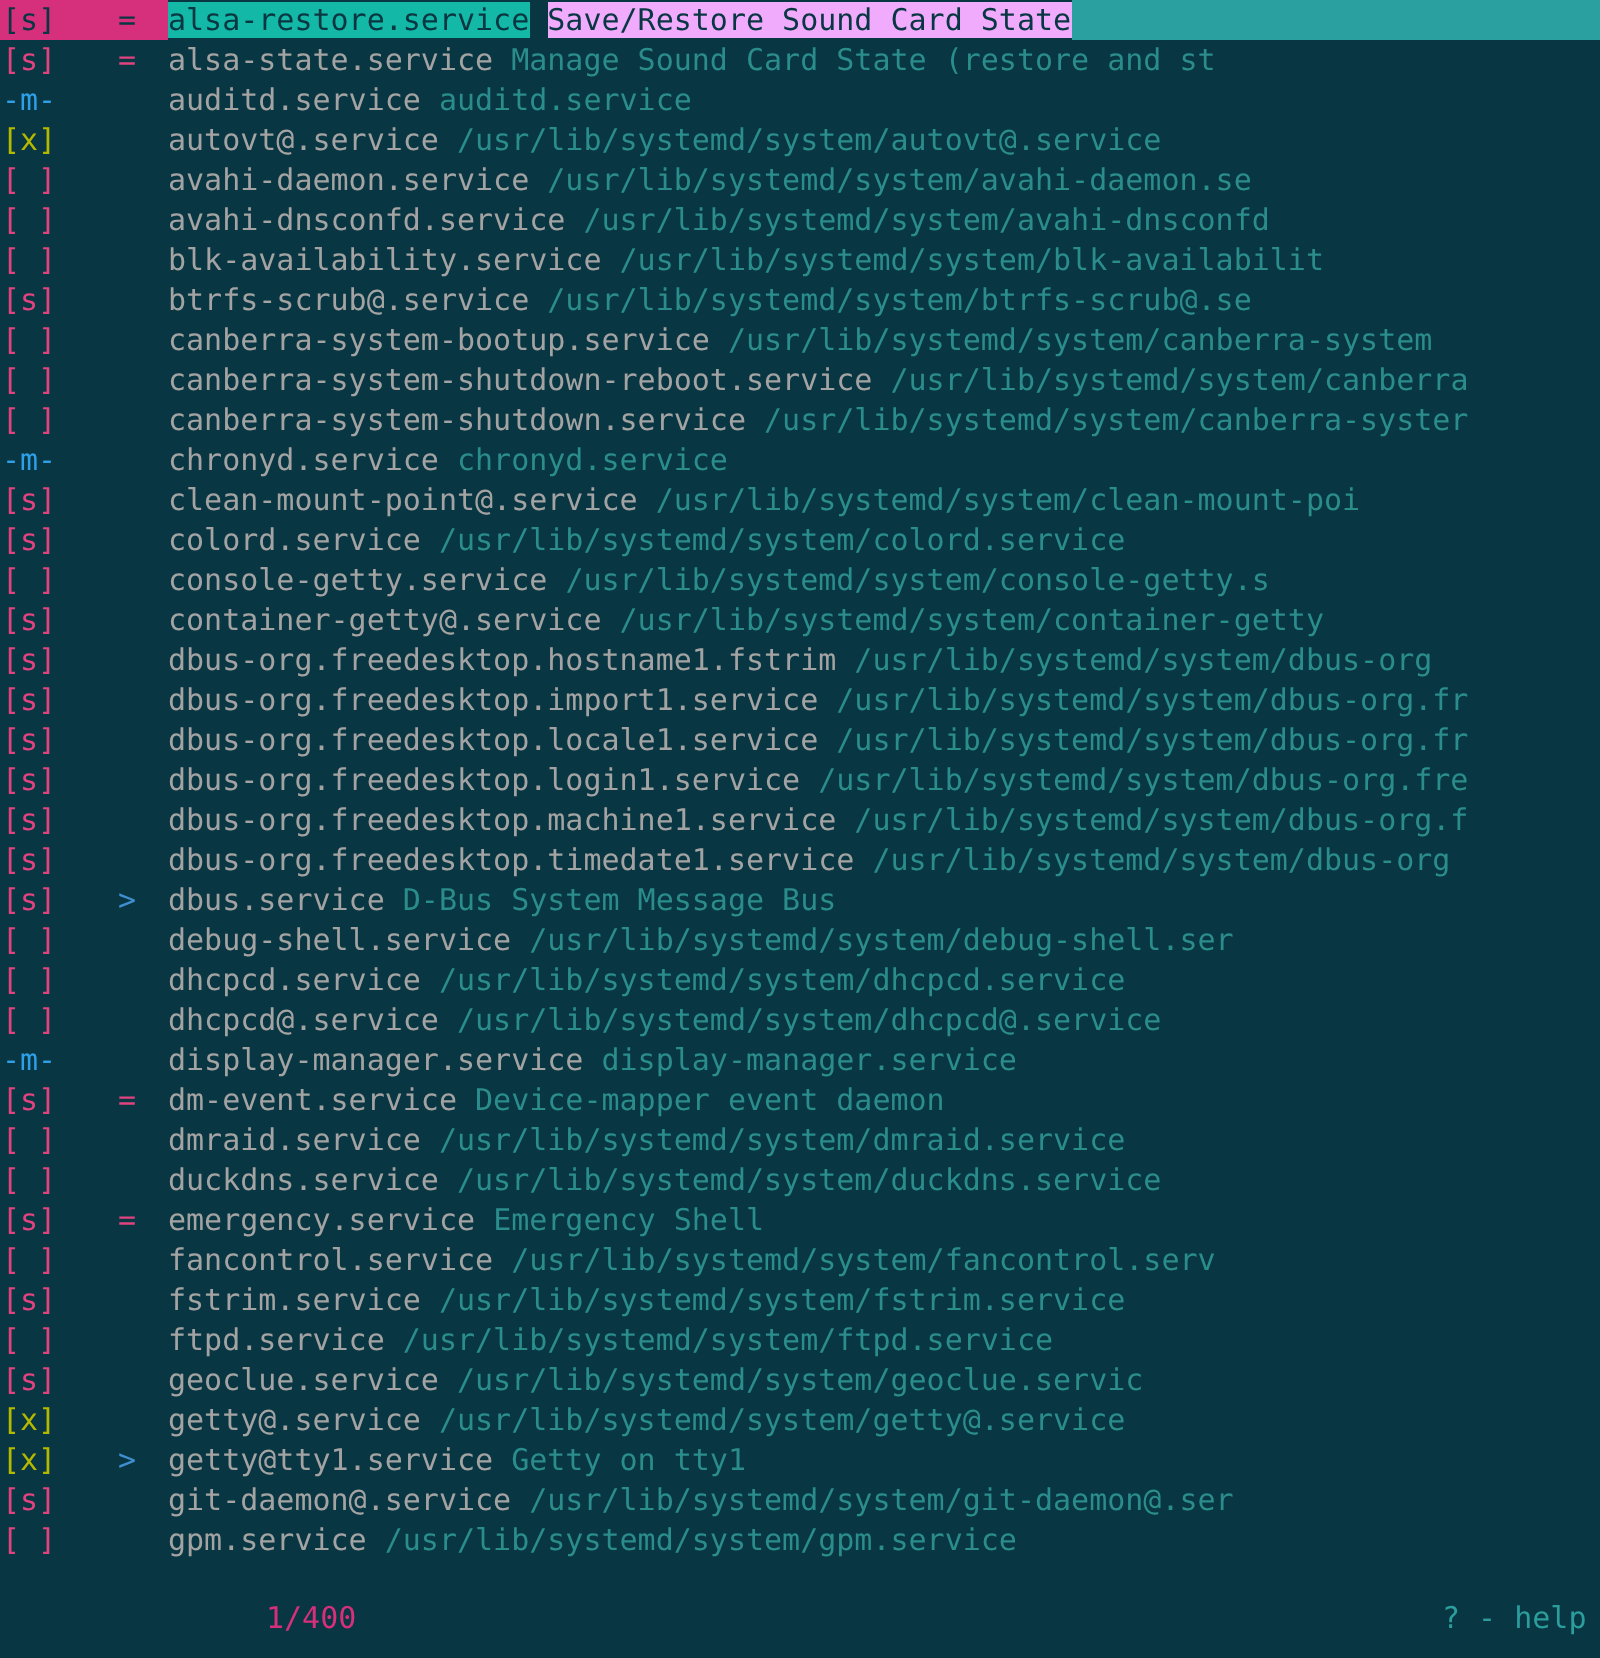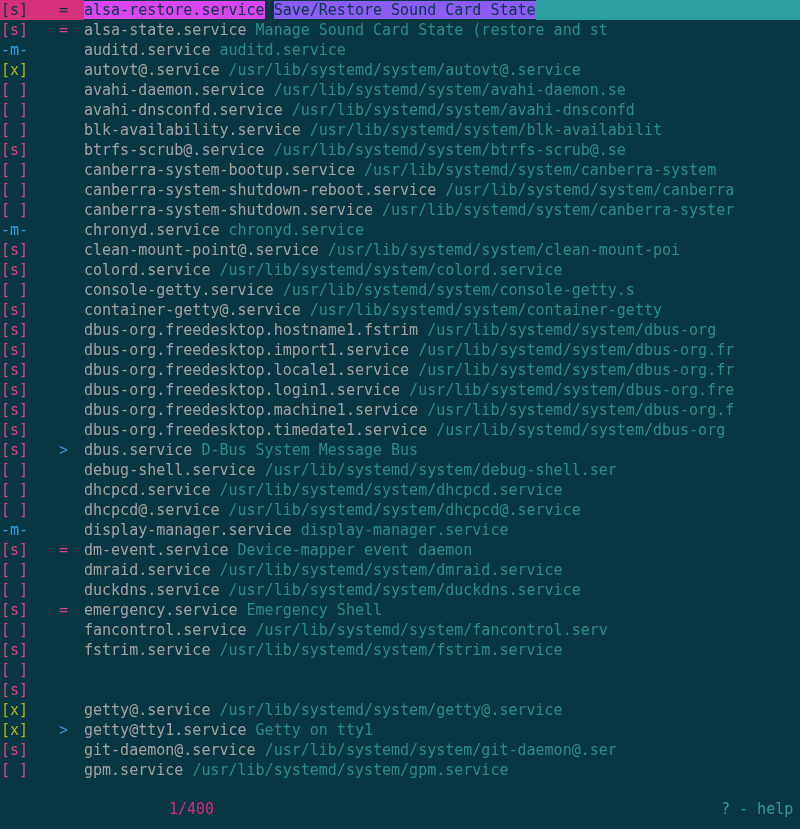--- a/index.html
+++ b/index.html
@@ -87,25 +87,25 @@
   
   .row.sel .state {
     background: #d6307c;
     color: #083642;
   }
   .row.sel .mark {
     background: #d6307c;
     color: #083642;
   }
   .row.sel .uname {
-    background: #d946ef;
+    background: #14b8a6;
     color: #083642;
   }
   .row.sel .desc {
-    background: #8b5cf6;
+    background: #f0abfc;
     color: #083642;
   }
   .row.sel .desc-fill {
     background: #2aa0a0;
     display: inline-block;
     width: 800px;
   }
 
   
   .statusbar {
@@ -116,21 +116,20 @@
     height: 39px;
     line-height: 39px;
     white-space: pre;
     overflow: hidden;
   }
   .counter {
     position: absolute;
     left: 133px;
     top: 0;
     color: #d6307c;
-    margin-left: 36px;
   }
   .helphint {
     position: absolute;
     left: 721px;
     top: 0;
     color: #2b9d9d;
     white-space: pre;
     text-align: center;
   }
 </style>
@@ -166,22 +165,22 @@
       <div class="row"><span class="state state-off">[ ]</span><span class="mark"></span><span class="body-cell"><span class="uname">debug-shell.service</span><span> </span><span class="desc">/usr/lib/systemd/system/debug-shell.ser</span></span></div>
       <div class="row"><span class="state state-off">[ ]</span><span class="mark"></span><span class="body-cell"><span class="uname">dhcpcd.service</span><span> </span><span class="desc">/usr/lib/systemd/system/dhcpcd.service</span></span></div>
       <div class="row"><span class="state state-off">[ ]</span><span class="mark"></span><span class="body-cell"><span class="uname">dhcpcd@.service</span><span> </span><span class="desc">/usr/lib/systemd/system/dhcpcd@.service</span></span></div>
       <div class="row"><span class="state state-m">-m-</span><span class="mark"></span><span class="body-cell"><span class="uname">display-manager.service</span><span> </span><span class="desc">display-manager.service</span></span></div>
       <div class="row"><span class="state state-s">[s]</span><span class="mark mark-eq">=</span><span class="body-cell"><span class="uname">dm-event.service</span><span> </span><span class="desc">Device-mapper event daemon</span></span></div>
       <div class="row"><span class="state state-off">[ ]</span><span class="mark"></span><span class="body-cell"><span class="uname">dmraid.service</span><span> </span><span class="desc">/usr/lib/systemd/system/dmraid.service</span></span></div>
       <div class="row"><span class="state state-off">[ ]</span><span class="mark"></span><span class="body-cell"><span class="uname">duckdns.service</span><span> </span><span class="desc">/usr/lib/systemd/system/duckdns.service</span></span></div>
       <div class="row"><span class="state state-s">[s]</span><span class="mark mark-eq">=</span><span class="body-cell"><span class="uname">emergency.service</span><span> </span><span class="desc">Emergency Shell</span></span></div>
       <div class="row"><span class="state state-off">[ ]</span><span class="mark"></span><span class="body-cell"><span class="uname">fancontrol.service</span><span> </span><span class="desc">/usr/lib/systemd/system/fancontrol.serv</span></span></div>
       <div class="row"><span class="state state-s">[s]</span><span class="mark"></span><span class="body-cell"><span class="uname">fstrim.service</span><span> </span><span class="desc">/usr/lib/systemd/system/fstrim.service</span></span></div>
-      <div class="row"><span class="state state-off">[ ]</span><span class="mark"></span></div>
-      <div class="row"><span class="state state-s">[s]</span><span class="mark"></span></div>
+      <div class="row"><span class="state state-off">[ ]</span><span class="mark"></span><span class="body-cell"><span class="uname">ftpd.service</span><span> </span><span class="desc">/usr/lib/systemd/system/ftpd.service</span></span></div>
+      <div class="row"><span class="state state-s">[s]</span><span class="mark"></span><span class="body-cell"><span class="uname">geoclue.service</span><span> </span><span class="desc">/usr/lib/systemd/system/geoclue.servic</span></span></div>
       <div class="row"><span class="state state-x">[x]</span><span class="mark"></span><span class="body-cell"><span class="uname">getty@.service</span><span> </span><span class="desc">/usr/lib/systemd/system/getty@.service</span></span></div>
       <div class="row"><span class="state state-x">[x]</span><span class="mark mark-gt">&gt;</span><span class="body-cell"><span class="uname">getty@tty1.service</span><span> </span><span class="desc">Getty on tty1</span></span></div>
       <div class="row"><span class="state state-s">[s]</span><span class="mark"></span><span class="body-cell"><span class="uname">git-daemon@.service</span><span> </span><span class="desc">/usr/lib/systemd/system/git-daemon@.ser</span></span></div>
       <div class="row"><span class="state state-off">[ ]</span><span class="mark"></span><span class="body-cell"><span class="uname">gpm.service</span><span> </span><span class="desc">/usr/lib/systemd/system/gpm.service</span></span></div>
     </div>
 
   <div class="statusbar">
     <span class="counter">1/400</span>
     <span class="helphint">? - help</span>
   </div>

